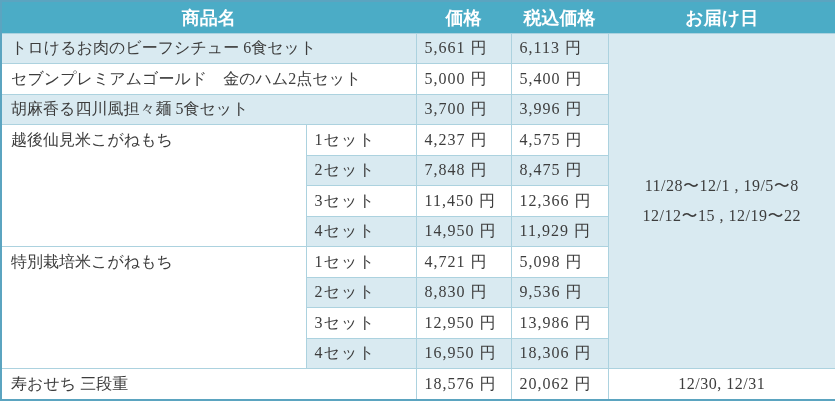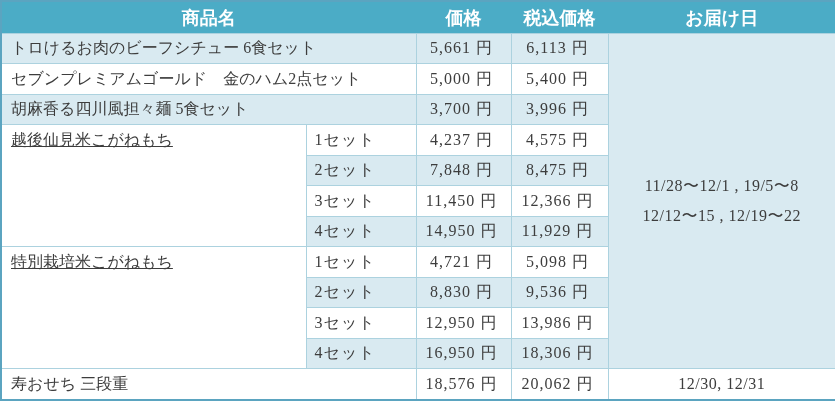--- a/index.html
+++ b/index.html
@@ -39,23 +39,23 @@
     text-align:center;
     border:1px solid var(--header-bg);
     border-bottom:1px solid var(--border-inner);
     height:27px;
   }
   .price-table tbody tr{height:22px;margin-left:11px;}
   .band > td{background:var(--band-bg);}
   td.cell-white{background:var(--row-bg);}
   td.cell-band{background:var(--band-bg);}
   td.name{text-align:left;padding-left:9px;}
-  td.name-group{text-align:left;padding-left:9px;vertical-align:top;padding-top:5px;text-decoration:underline;}
+  td.name-group{text-align:left;padding-left:9px;vertical-align:top;padding-top:5px;}
   td.set{text-align:left;letter-spacing:1px;}
-  td.price{text-align:center;padding-right:12px;letter-spacing:1px;}
+  td.price{text-align:left;padding-right:12px;letter-spacing:1px;}
   td.delivery{text-align:center;letter-spacing:0.5px;}
   td.delivery .dline{line-height:1.9;}
 </style>
 </head>
 <body>
 
 <table class="price-table">
   <colgroup>
     <col style="width:305px">
     <col style="width:110px">

